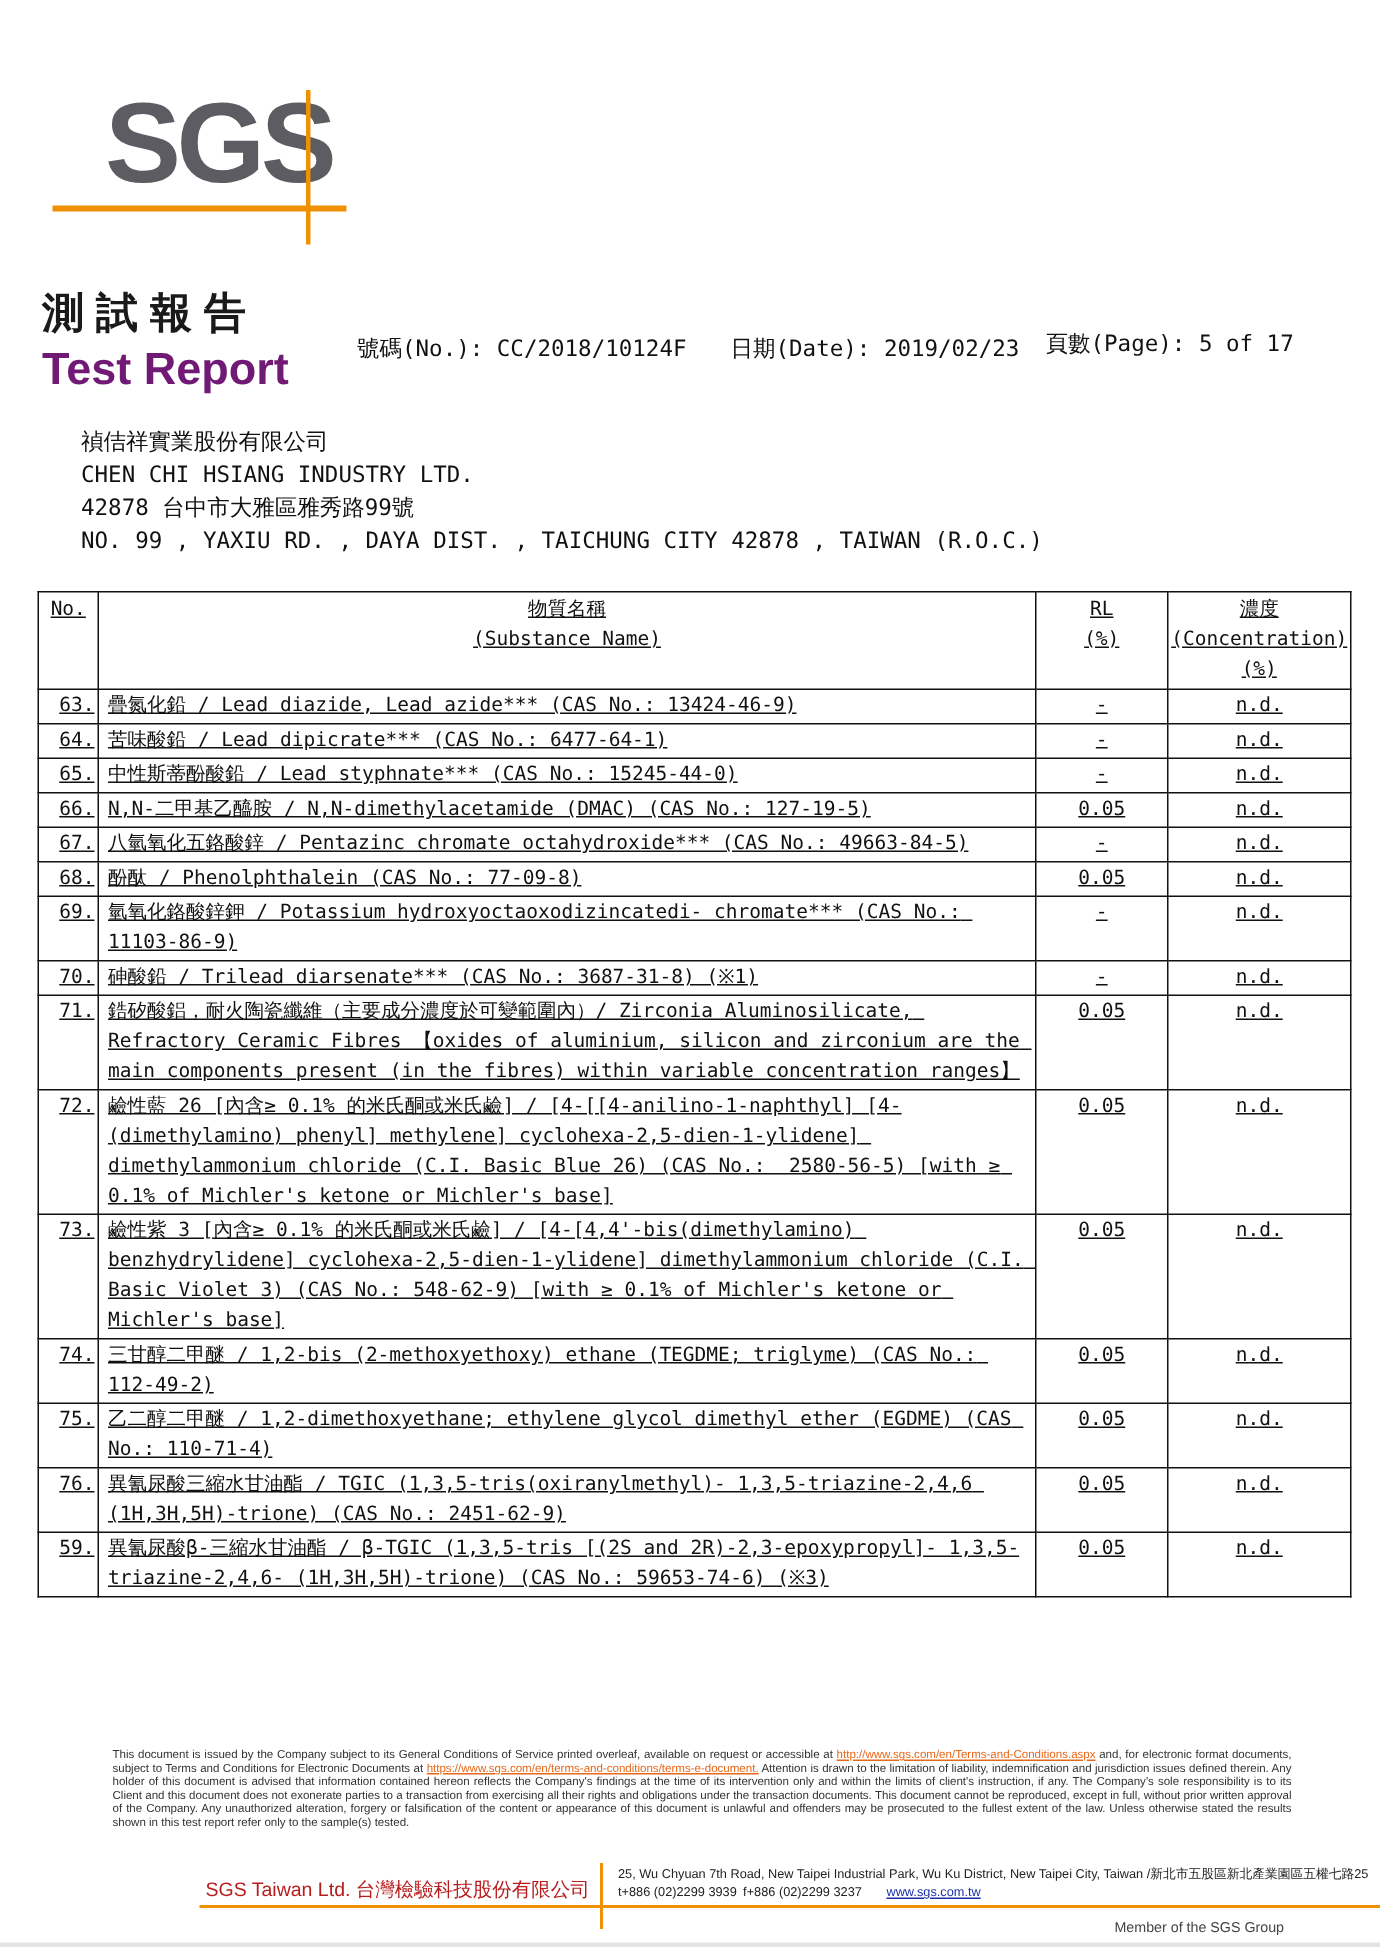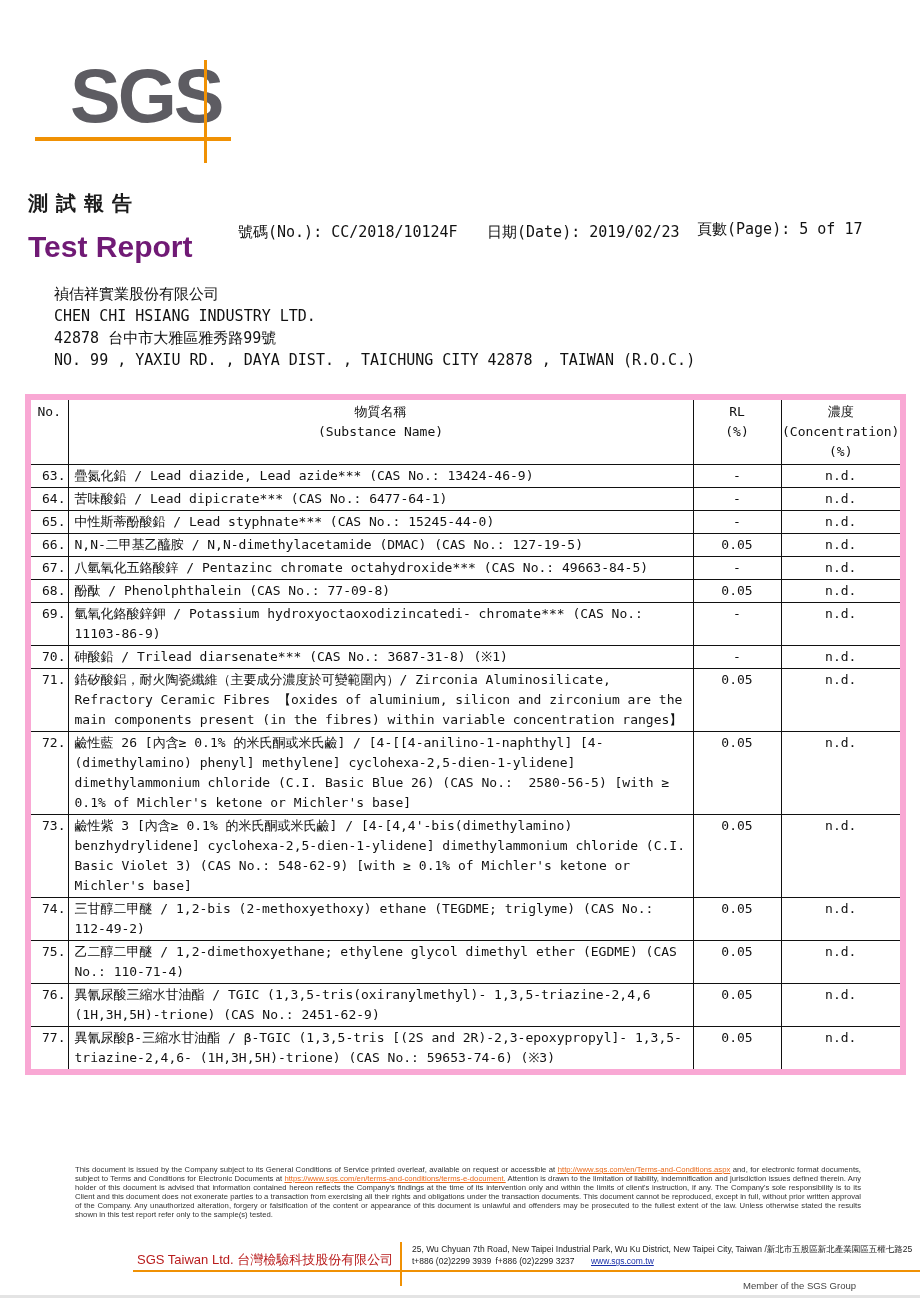--- a/index.html
+++ b/index.html
@@ -6,37 +6,37 @@
   #page{position:relative;width:920px;height:1300px;background:#fff;overflow:hidden;
         font-family:"DejaVu Sans Mono","Liberation Mono",monospace;color:#111;}
 
   
   .logo-text{position:absolute;left:70px;top:58px;font-family:"Liberation Sans",sans-serif;
              font-size:76px;font-weight:800;letter-spacing:-3px;line-height:76px;color:#5d5c62;}
   .logo-hline{position:absolute;left:35px;top:137px;width:196px;height:4px;background:#f09104;}
   .logo-vline{position:absolute;left:204px;top:60px;width:3px;height:103px;background:#f09104;}
 
   
-  .title-zh{position:absolute;left:28px;top:190px;font-size:20px;font-weight:bold;letter-spacing:8px;color:#1a1a1a;}
+  .title-zh{position:absolute;left:28px;top:190px;font-size:28px;font-weight:bold;letter-spacing:8px;color:#1a1a1a;}
   .title-en{position:absolute;left:28px;top:230px;font-family:"Liberation Sans",sans-serif;
             font-size:30px;font-weight:bold;color:#701a75;}
 
   
   .meta{position:absolute;font-size:15px;white-space:nowrap;}
   .meta-no{left:238px;top:223px;}
   .meta-date{left:487px;top:223px;text-align:center;}
   .meta-page{left:697px;top:220px;}
 
   
   .company{position:absolute;left:25px;top:283px;font-size:15px;line-height:22px;white-space:nowrap;margin-left:29px;}
 
   
   .doc-table{position:absolute;left:25px;top:394px;width:875px;border-collapse:collapse;
              table-layout:fixed;font-size:13px;line-height:20px;}
-  .doc-table{border:6px solid #f9a8d4;}
+  .doc-table{border:1px solid #f9a8d4;text-decoration:underline;}
   .doc-table th,.doc-table td{border:1.5px solid #111;}
   .doc-table th{font-weight:normal;vertical-align:top;text-align:center;padding:2px 0;white-space:pre-line;}
   .doc-table td{vertical-align:top;}
   td.c-no{text-align:right;padding:1px 2px 1px 0;}
   td.c-name{padding:1px 6px;white-space:pre-wrap;}
   td.c-rl,td.c-conc{text-align:center;padding-top:1px;}
 
   
   .legal{position:absolute;left:75px;top:1166px;width:786px;font-family:"Liberation Sans",sans-serif;
          font-size:7.7px;line-height:8.9px;text-align:justify;color:#333;}
@@ -186,21 +186,21 @@
           <td class="c-rl">0.05</td>
           <td class="c-conc">n.d.</td>
         </tr>
         <tr>
           <td class="c-no">76.</td>
           <td class="c-name">異氰尿酸三縮水甘油酯 / TGIC (1,3,5-tris(oxiranylmethyl)- 1,3,5-triazine-2,4,6 (1H,3H,5H)-trione) (CAS No.: 2451-62-9)</td>
           <td class="c-rl">0.05</td>
           <td class="c-conc">n.d.</td>
         </tr>
         <tr>
-          <td class="c-no">77.</td>
+          <td class="c-no">59.</td>
           <td class="c-name">異氰尿酸β-三縮水甘油酯 / β-TGIC (1,3,5-tris [(2S and 2R)-2,3-epoxypropyl]- 1,3,5-triazine-2,4,6- (1H,3H,5H)-trione) (CAS No.: 59653-74-6) (※3)</td>
           <td class="c-rl">0.05</td>
           <td class="c-conc">n.d.</td>
         </tr>
       </tbody>
   </table>
 
   <div class="legal">
     <span>This document is issued by the Company subject to its General Conditions of Service printed overleaf, available on request or accessible at </span><a>http://www.sgs.com/en/Terms-and-Conditions.aspx</a><span> and, for electronic format documents, subject to Terms and Conditions for Electronic Documents at </span><a>https://www.sgs.com/en/terms-and-conditions/terms-e-document.</a><span> Attention is drawn to the limitation of liability, indemnification and jurisdiction issues defined therein. Any holder of this document is advised that information contained hereon reflects the Company's findings at the time of its intervention only and within the limits of client's instruction, if any. The Company's sole responsibility is to its Client and this document does not exonerate parties to a transaction from exercising all their rights and obligations under the transaction documents. This document cannot be reproduced, except in full, without prior written approval of the Company. Any unauthorized alteration, forgery or falsification of the content or appearance of this document is unlawful and offenders may be prosecuted to the fullest extent of the law. Unless otherwise stated the results shown in this test report refer only to the sample(s) tested.</span>
   </div>

